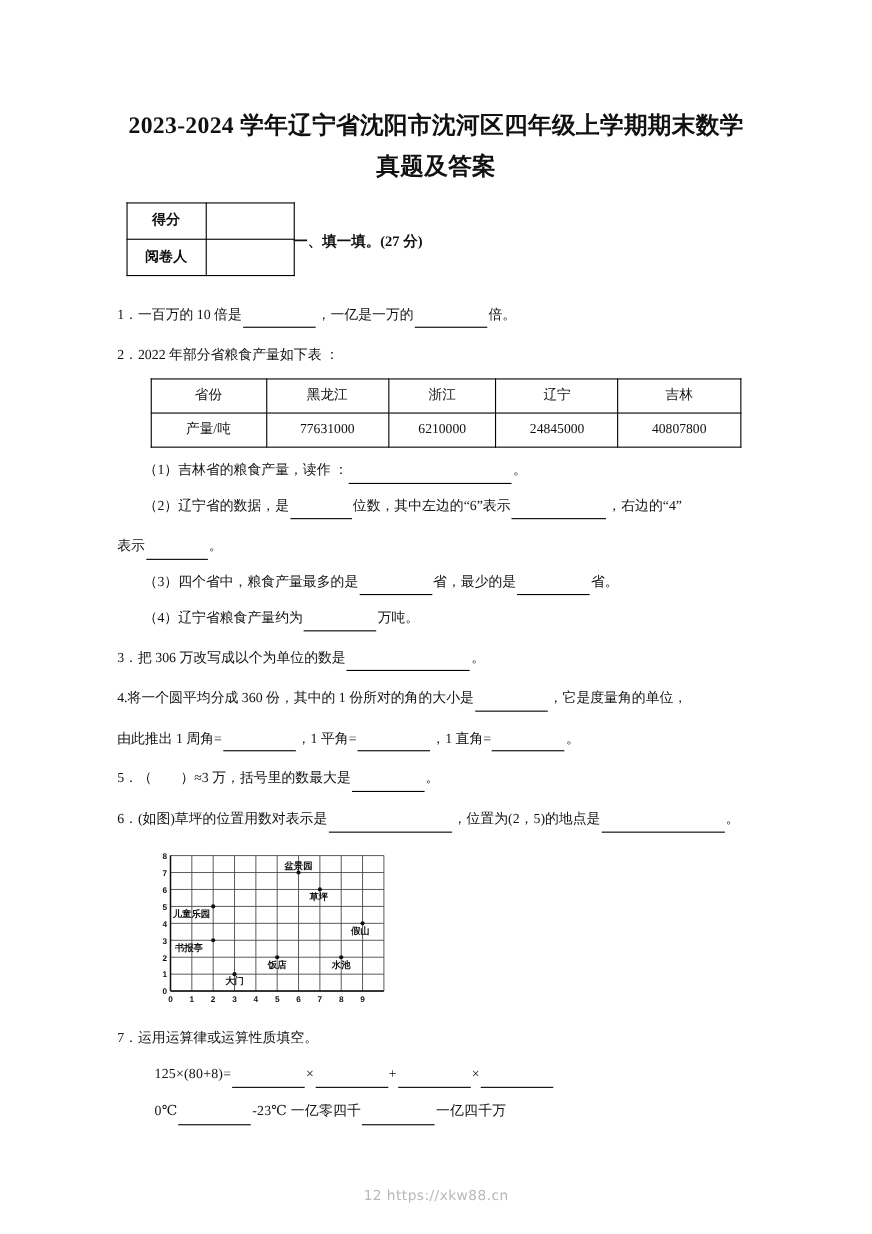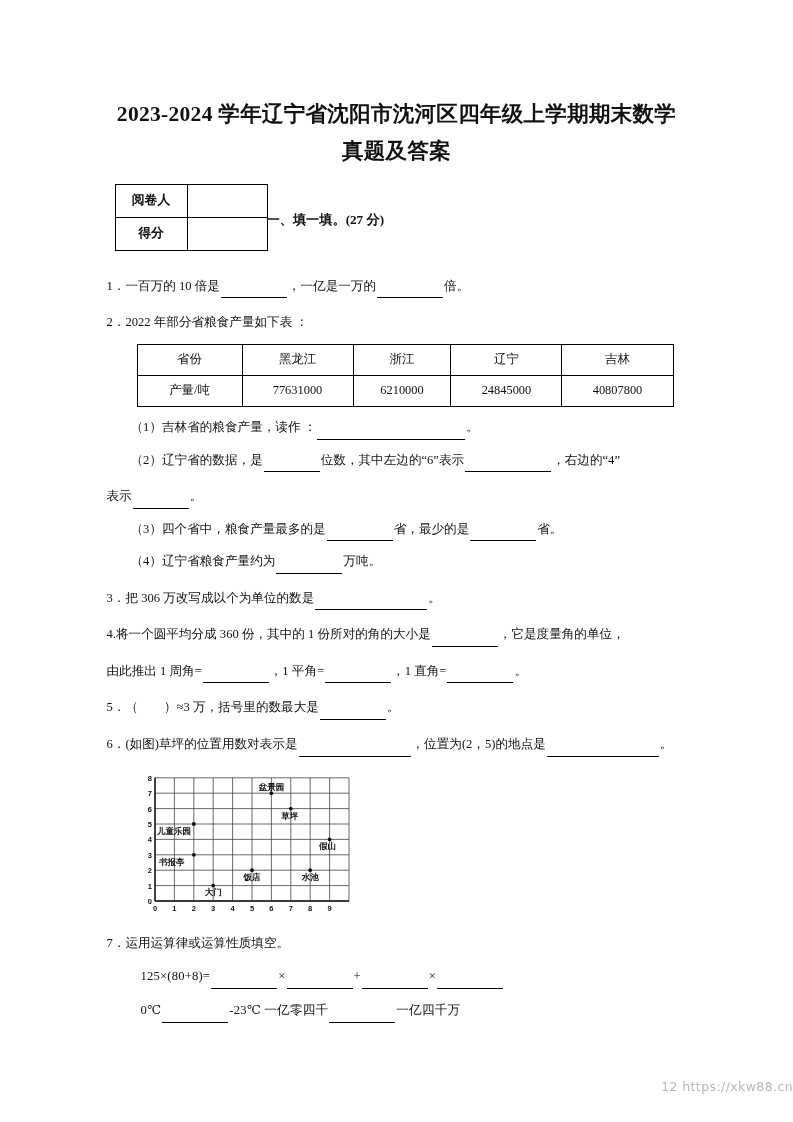--- a/index.html
+++ b/index.html
@@ -140,21 +140,21 @@
     position: relative;
   }
   .grid-svg { display: block; }
 
   
   .footer {
     position: absolute;
     left: 0;
     right: 0;
     bottom: 28px;
-    text-align: right;
+    text-align: center;
     font-size: 12.5px;
     color: #b8b8b8;
     font-family: "DejaVu Sans", sans-serif;
     letter-spacing: 0.4px;
   }
 </style>
 </head>
 <body>
 
 <div class="page">
@@ -163,25 +163,25 @@
     <span>2023-2024 学年辽宁省沈阳市沈河区四年级上学期期末数学</span>
     <span class="line2">真题及答案</span>
   </div>
 
   <div class="content">
 
     <div class="score-row">
       <table class="score-box">
         <tbody>
             <tr>
-          <td class="lbl">阅卷人</td>
+          <td class="lbl">得分</td>
           <td class="val"></td>
         </tr>
         <tr>
-          <td class="lbl">得分</td>
+          <td class="lbl">阅卷人</td>
           <td class="val"></td>
         </tr>
       </tbody>
         </table>
       <div class="section-header">一、填一填。(27 分)</div>
     </div>
 
     <div class="q">
       <span>1．</span><span>一百万的 10 倍是</span><span class="blank b-md"></span><span>，一亿是一万的</span><span class="blank b-md"></span><span>倍。</span>
     </div>

